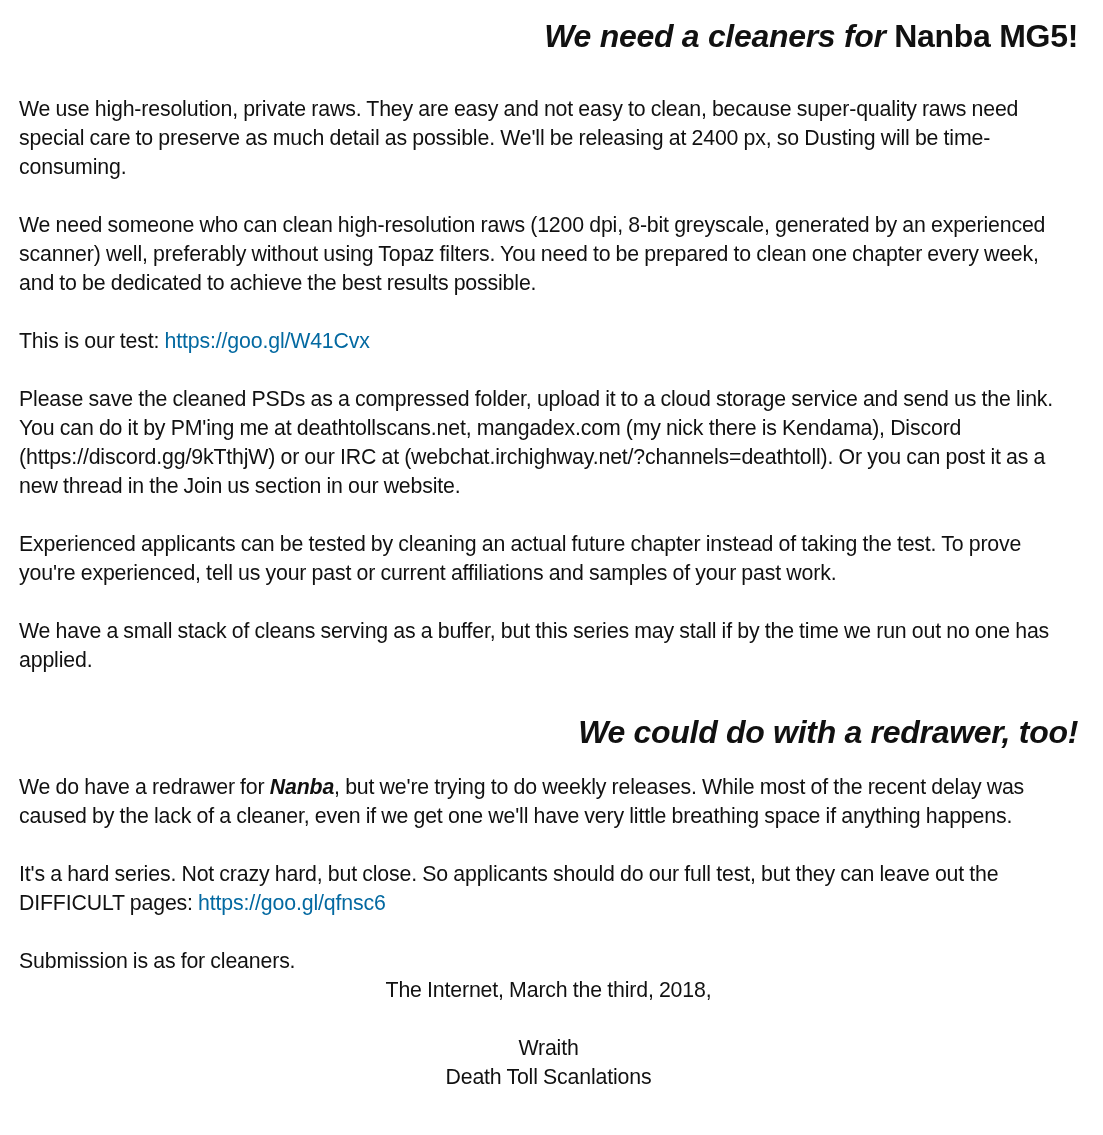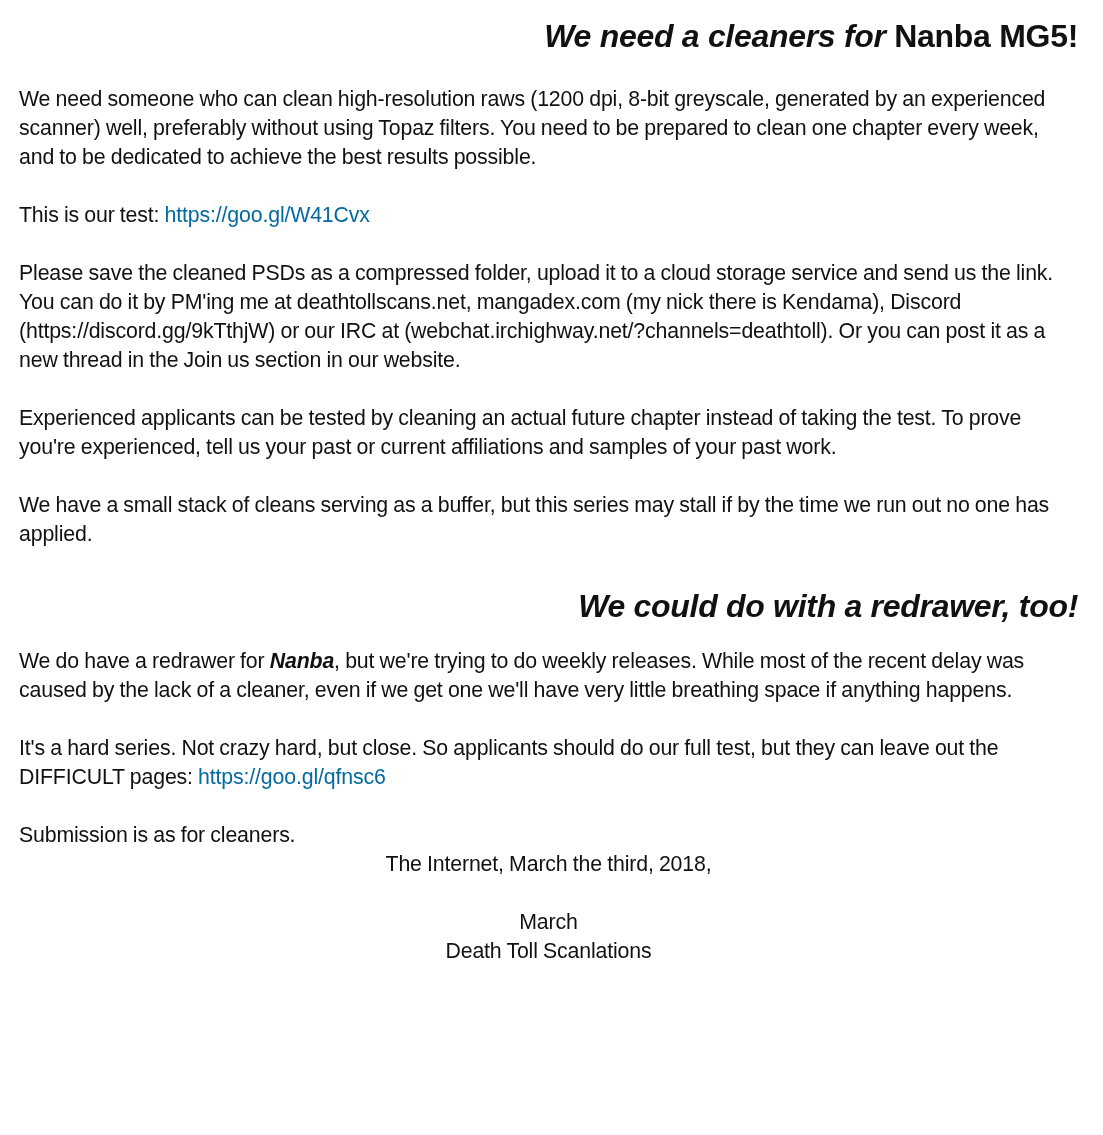--- a/index.html
+++ b/index.html
@@ -53,34 +53,35 @@
     .link { color: #0369a1; }
   </style>
 </head>
 <body>
 
 <div class="page">
 
   <h1 class="heading h1"><span class="it">We need a cleaners for</span> <span>Nanba MG5!</span></h1>
 
   <section>
+    <p class="p-first">We use high-resolution, private raws. They are easy and not easy to clean, because super-quality raws need special care to preserve as much detail as possible. We'll be releasing at 2400 px, so Dusting will be time-consuming.</p>
     <p class="gap">We need someone who can clean high-resolution raws (1200 dpi, 8-bit greyscale, generated by an experi­enced scanner) well, preferably without using Topaz filters. You need to be prepared to clean one chapter every week, and to be dedicated to achieve the best results possible.</p>
     <p class="gap"><span>This is our test: </span><span class="link">https://goo.gl/W41Cvx</span></p>
     <p class="gap">Please save the cleaned PSDs as a compressed folder, upload it to a cloud storage service and send us the link. You can do it by PM'ing me at deathtollscans.net, mangadex.com (my nick there is Kendama), Dis­cord (https://discord.gg/9kTthjW) or our IRC at (webchat.irchighway.net/?channels=deathtoll). Or you can post it as a new thread in the Join us section in our website.</p>
     <p class="gap">Experienced applicants can be tested by cleaning an actual future chapter instead of taking the test. To prove you're experienced, tell us your past or current affiliations and samples of your past work.</p>
     <p class="gap">We have a small stack of cleans serving as a buffer, but this series may stall if by the time we run out no one has applied.</p>
   </section>
 
   <h2 class="heading h2 it"><span class="it">We could do with a redrawer, too!</span></h2>
 
   <section>
     <p class="p-after-h2"><span>We do have a redrawer for </span><span class="bi">Nanba</span><span>, but we're trying to do weekly releases. While most of the recent delay was caused by the lack of a cleaner, even if we get one we'll have very little breathing space if anything happens.</span></p>
     <p class="gap"><span>It's a hard series. Not crazy hard, but close. So applicants should do our full test, but they can leave out the DIFFICULT pages: </span><span class="link">https://goo.gl/qfnsc6</span></p>
     <p class="gap">Submission is as for cleaners.</p>
   </section>
 
   <div>
     <p class="sign">The Internet, March the third, 2018,</p>
-    <p class="sign sign-gap">March</p>
+    <p class="sign sign-gap">Wraith</p>
     <p class="sign">Death Toll Scanlations</p>
   </div>
 
 </div>
 
 </body></html>

